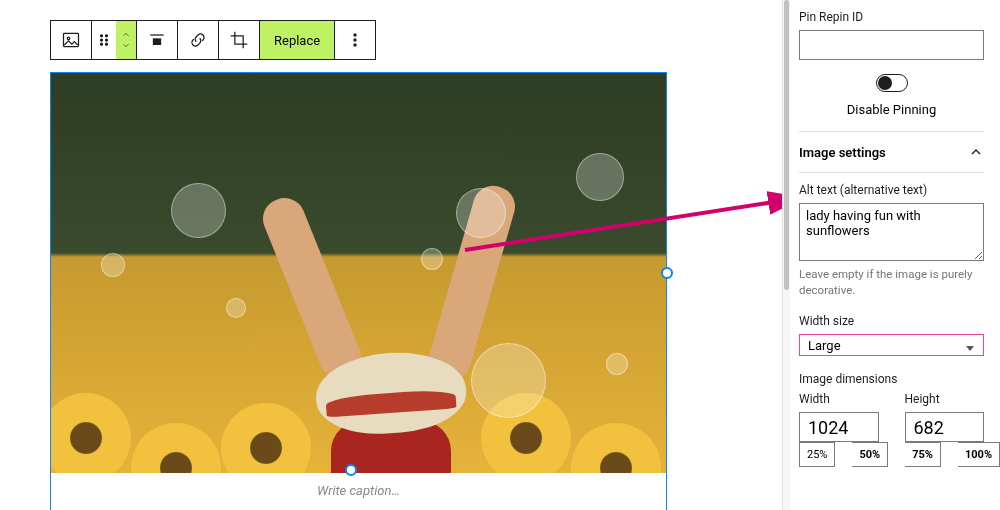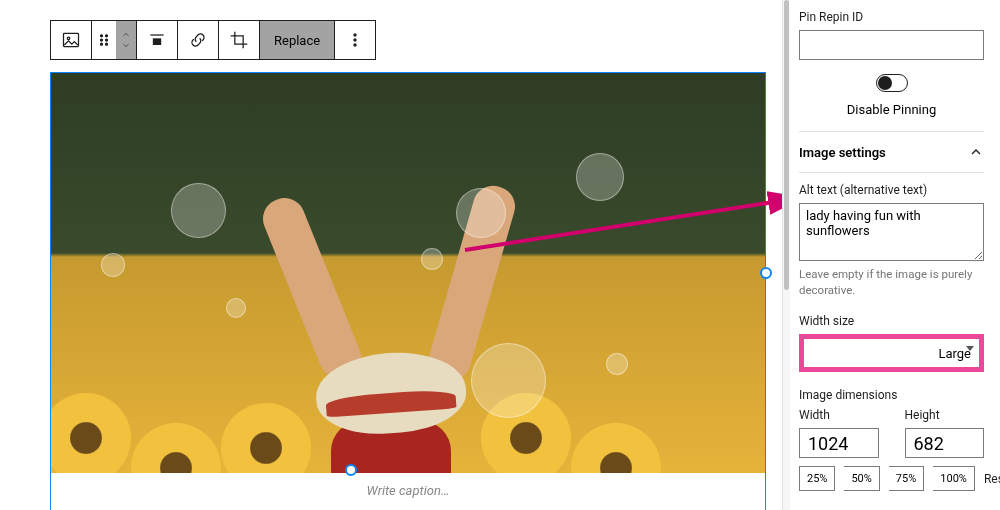--- a/index.html
+++ b/index.html
@@ -1,29 +1,29 @@
 <!DOCTYPE html>
 <html><head>
 <meta charset="utf-8">
 <style>
   * { box-sizing: border-box; font-family: -apple-system, BlinkMacSystemFont, "Segoe UI", Roboto, sans-serif; }
   body { margin: 0; width: 1000px; height: 510px; background: #fff; position: relative; overflow: hidden; }
 
   
   .editor { position: absolute; left: 0; top: 0; width: 782px; height: 510px; padding: 20px 50px 0 50px; }
 
-  .toolbar { display: flex; height: 40px; border: 1px solid #1e1e1e; width: fit-content; background:#a3a3a3; }
+  .toolbar { display: flex; height: 40px; border: 1px solid #1e1e1e; width: fit-content; background:#bef264; }
   .toolbar .cell { display:flex; align-items:center; justify-content:center; border-right:1px solid #1e1e1e; }
   .toolbar .cell:last-child { border-right:none; }
   .tb-btn { width:40px; height:38px; display:flex; align-items:center; justify-content:center; background:#fff; cursor:pointer; }
   .tb-minicell { width:20px; height:38px; display:flex; flex-direction:column; align-items:center; justify-content:center;}
   .tb-text { padding:0 14px; font-size:13px; display:flex; align-items:center; height:38px; cursor:pointer; }
   .toolbar svg { width:20px; height:20px; stroke:#1e1e1e; fill:none; stroke-width:1.5; }
 
-  .image-block { margin-top:12px; border:1px solid #0a84ff; position:relative; width:716px; }
+  .image-block { margin-top:12px; border:1px solid #0a84ff; position:relative; width:617px; }
   .image-placeholder { width:100%; height:400px; position:relative; overflow:hidden; background:linear-gradient(to bottom,#2e3d23 0%,#3a4a2c 45%,#c69a2f 46%,#e6b33a 100%);}
   
   .hat { position:absolute; left:265px; top:280px; width:150px; height:80px; background:#e8dcc0; border-radius:50% 50% 45% 45%; transform:rotate(-4deg);}
   .hatband { position:absolute; left:275px; top:320px; width:130px; height:20px; background:#b63c2c; border-radius:40% 40% 10% 10%; transform:rotate(-4deg);}
   .arm-l { position:absolute; left:240px; top:120px; width:42px; height:190px; background:#d9a77a; transform:rotate(-22deg); border-radius:20px;}
   .arm-r { position:absolute; left:400px; top:110px; width:42px; height:200px; background:#d9a77a; transform:rotate(16deg); border-radius:20px;}
   .torso { position:absolute; left:280px; top:348px; width:120px; height:80px; background:#a8261f; border-radius:30px 30px 0 0;}
   .bubble { position:absolute; border-radius:50%; background:rgba(255,255,255,0.25); border:1px solid rgba(255,255,255,0.4);}
   .flower { position:absolute; width:90px; height:90px; background:radial-gradient(circle,#6b4a1a 0 24%,#f2c23e 26% 100%); border-radius:50%;}
   .handle { position:absolute; width:12px; height:12px; background:#fff; border:2px solid #0a84ff; border-radius:50%;}
@@ -32,36 +32,36 @@
   
   .arrow-ann { position:absolute; pointer-events:none; }
 
   
   .sidebar { position:absolute; right:0; top:0; width:218px; height:510px; border-left:1px solid #e0e0e0; padding:0 16px 16px 16px; background:#fff;}
   .scrollbar { position:absolute; left:0; top:0; width:7px; height:100%; background:#f6f6f6;}
   .scrollbar-thumb { position:absolute; left:1px; top:0; width:5px; height:290px; background:#c0c0c0; border-radius:3px;}
   .sb-label { font-size:12px; color:#1e1e1e; margin-top:10px; margin-bottom:6px; display:block;}
   .sb-input { width:100%; height:30px; border:1px solid #7a7a7a; font-size:18px; padding:0 8px;}
   .sb-textarea { width:100%; height:58px; border:1px solid #7a7a7a; font-size:13px; padding:4px 6px; resize:both;}
-  .sb-select { width:100%; height:38px; border:5px solid #ec4899; font-size:13px; padding:0 8px; background:#fff; appearance:none; position:relative;text-align:right;}
+  .sb-select { width:100%; height:22px; border:1px solid #ec4899; font-size:13px; padding:0 8px; background:#fff; appearance:none; position:relative;}
   .select-wrap { position:relative; }
   .select-wrap::after { content:""; position:absolute; right:10px; top:12px; width:0;height:0;border-left:4px solid transparent;border-right:4px solid transparent;border-top:5px solid #555;}
   .toggle-row { display:flex; align-items:center; margin:14px 0; gap:10px;flex-direction:column;}
   .toggle { width:32px; height:18px; border:1px solid #1e1e1e; border-radius:10px; position:relative; background:#fff; cursor:pointer;}
   .toggle::after { content:""; position:absolute; left:1px; top:1px; width:14px; height:14px; border-radius:50%; background:#1e1e1e;}
   .section-row { display:flex; justify-content:space-between; align-items:center; padding:12px 0; border-top:1px solid #e0e0e0; border-bottom:1px solid #e0e0e0; margin-top:6px; font-weight:600; font-size:13px; cursor:pointer;}
   .section-row svg{ width:16px;height:16px;stroke:#1e1e1e;fill:none;stroke-width:2;}
   .link { color:#0073aa; font-size:12px; text-decoration:underline; display:inline-flex; align-items:center; gap:4px; margin-top:8px;}
   .link svg { width:12px;height:12px; stroke:#0073aa; fill:none; stroke-width:2;}
   .helper { font-size:11.5px; color:#757575; margin-top:2px; line-height:1.35;}
   .dims-row { display:flex; gap:26px; }
   .dims-col { flex:1; }
-  .pct-row { display:flex; gap:9px; margin-top:8px; align-items:center;}
+  .pct-row { display:flex; gap:17px; align-items:center;}
   .pct-btn { border:1px solid #7a7a7a; font-size:11px; padding:5px 7px; background:#fff; cursor:pointer;}
-  .pct-btn + .pct-btn { border-left:none; }
+  .pct-btn + .pct-btn { border-left:none;font-weight:bold; }
   .reset { margin-left:auto; font-size:12px; cursor:pointer; color:#1e1e1e;}
 </style>
 </head>
 <body>
 
 <div class="editor">
 
   <div class="toolbar">
     <div class="cell">
       <div class="tb-btn">

